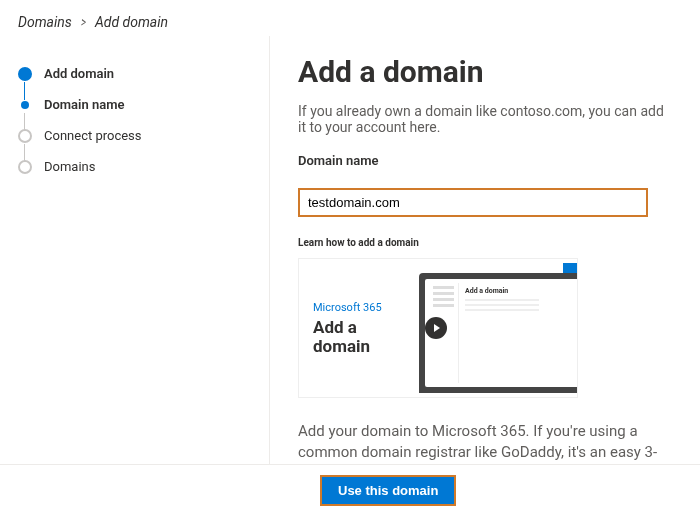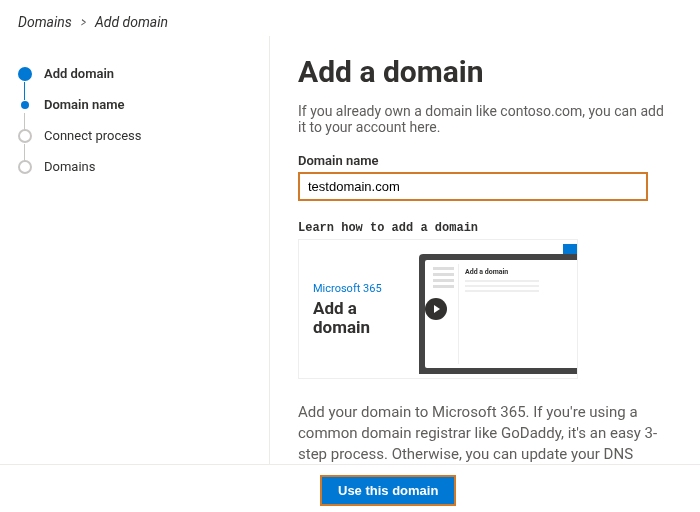--- a/index.html
+++ b/index.html
@@ -92,27 +92,27 @@
     font-size: 13px;
     font-weight: 600;
     margin-bottom: 4px;
   }
   .domain-input {
     width: 350px;
     padding: 5px 8px;
     font-size: 13px;
     border: 2px solid #d07a2a;
     outline: none;
+    margin-top: 16px;
   }
   .learn-header {
-    font-size: 12px;
+    font-size: 10px;
     font-weight: 700;
     margin-top: 20px;
-    margin-bottom: 4px;
-    font-family: Liberation Mono, monospace;
+    margin-bottom: 10px;
   }
   .video-thumb {
     width: 280px;
     height: 140px;
     background: #fff;
     border: 1px solid #eee;
     position: relative;
     overflow: hidden;
     display: flex;
     align-items: center;

